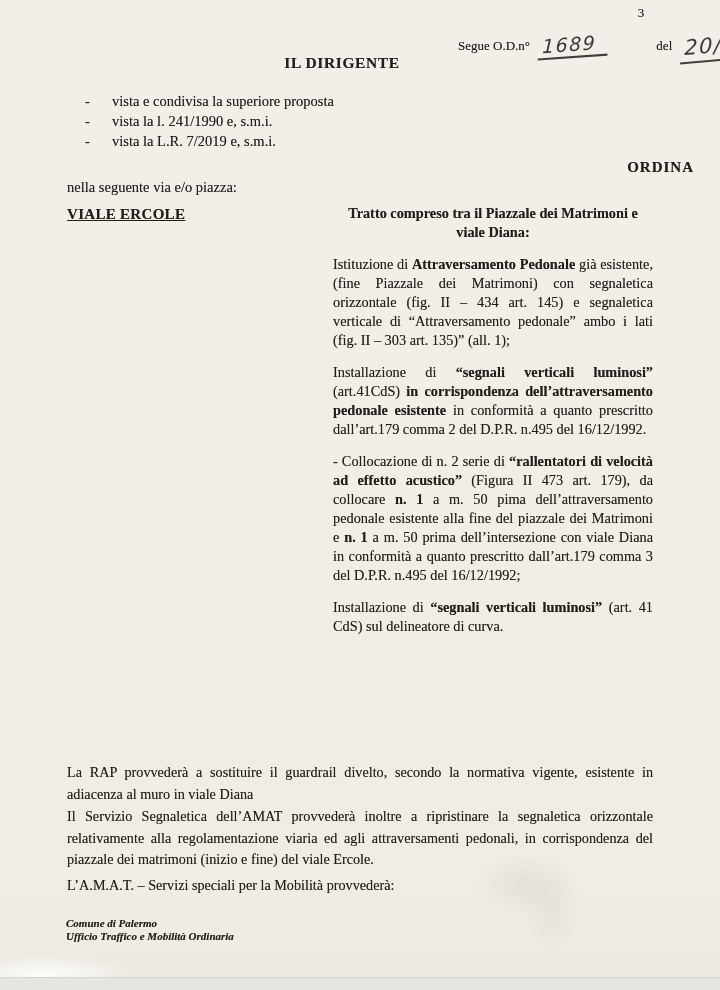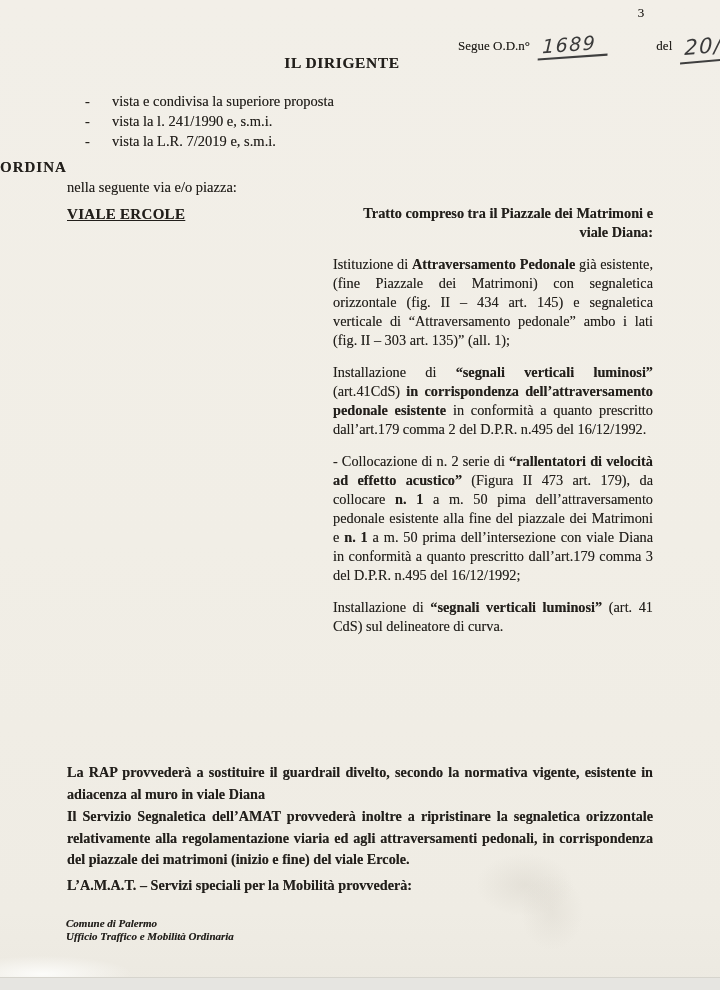--- a/index.html
+++ b/index.html
@@ -23,29 +23,29 @@
     letter-spacing:1.5px;white-space:nowrap;text-shadow:none;
     border-bottom:2px solid #3f3f3f;
   }
   .hw-num{font-size:19px;margin:0 6px 0 8px;padding:0 12px 1px 4px;transform:rotate(-4deg) skewX(-6deg);}
   .hw-date{font-size:21px;margin-left:8px;padding:0 6px 2px 4px;transform:rotate(-5deg) skewX(-6deg);}
   .doc-title{position:absolute;left:0;top:54px;width:684px;text-align:center;
     font-weight:bold;font-size:15.5px;letter-spacing:.6px;}
   .premises{position:absolute;left:85px;top:91px;font-size:14.5px;line-height:20px;}
   .premise-row{display:flex;}
   .premise-dash{width:27px;}
-  .ordina-title{position:absolute;left:0;top:159px;width:694px;text-align:left;
+  .ordina-title{position:absolute;left:0;top:159px;width:694px;text-align:right;
     font-weight:bold;font-size:15px;letter-spacing:1px;}
   .intro-line{position:absolute;left:67px;top:179px;font-size:14.5px;}
   .street-name{position:absolute;left:67px;top:206px;font-weight:bold;font-size:15px;letter-spacing:.3px;text-decoration:underline;}
   .order-col{position:absolute;left:333px;top:204px;width:320px;
     font-size:14.3px;line-height:19px;text-align:justify;}
-  .section-heading{font-weight:bold;text-align:right;margin:0 0 13px 0;line-height:19px;}
+  .section-heading{font-weight:bold;text-align:center;margin:0 0 13px 0;line-height:19px;}
   .order-col p{margin:0 0 13px 0;}
-  .closing{position:absolute;left:67px;width:586px;font-weight:bold;
+  .closing{position:absolute;left:67px;width:586px;font-weight:normal;
     font-size:14.2px;line-height:21.5px;text-align:justify;}
   .closing-rap{top:762px;}
   .closing-amat{top:806px;}
   .closing-amat2{top:875px;width:auto;text-align:center;}
   .doc-footer{position:absolute;left:66px;top:917px;font-size:11px;
     font-weight:bold;font-style:italic;line-height:13px;}
 </style>
 </head>
 <body>
 

